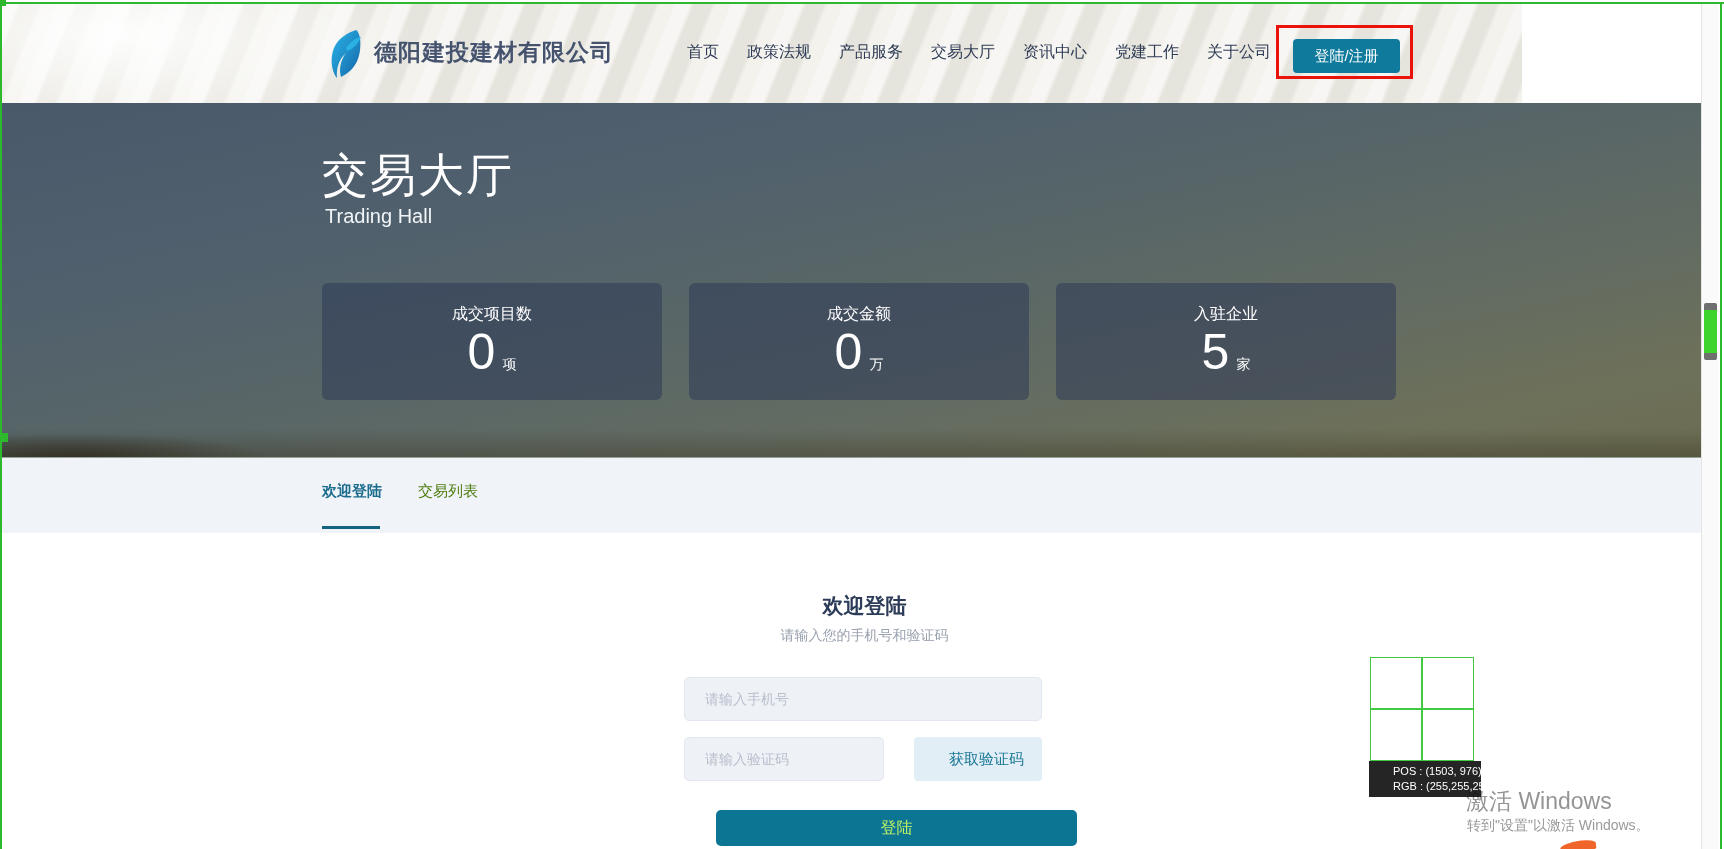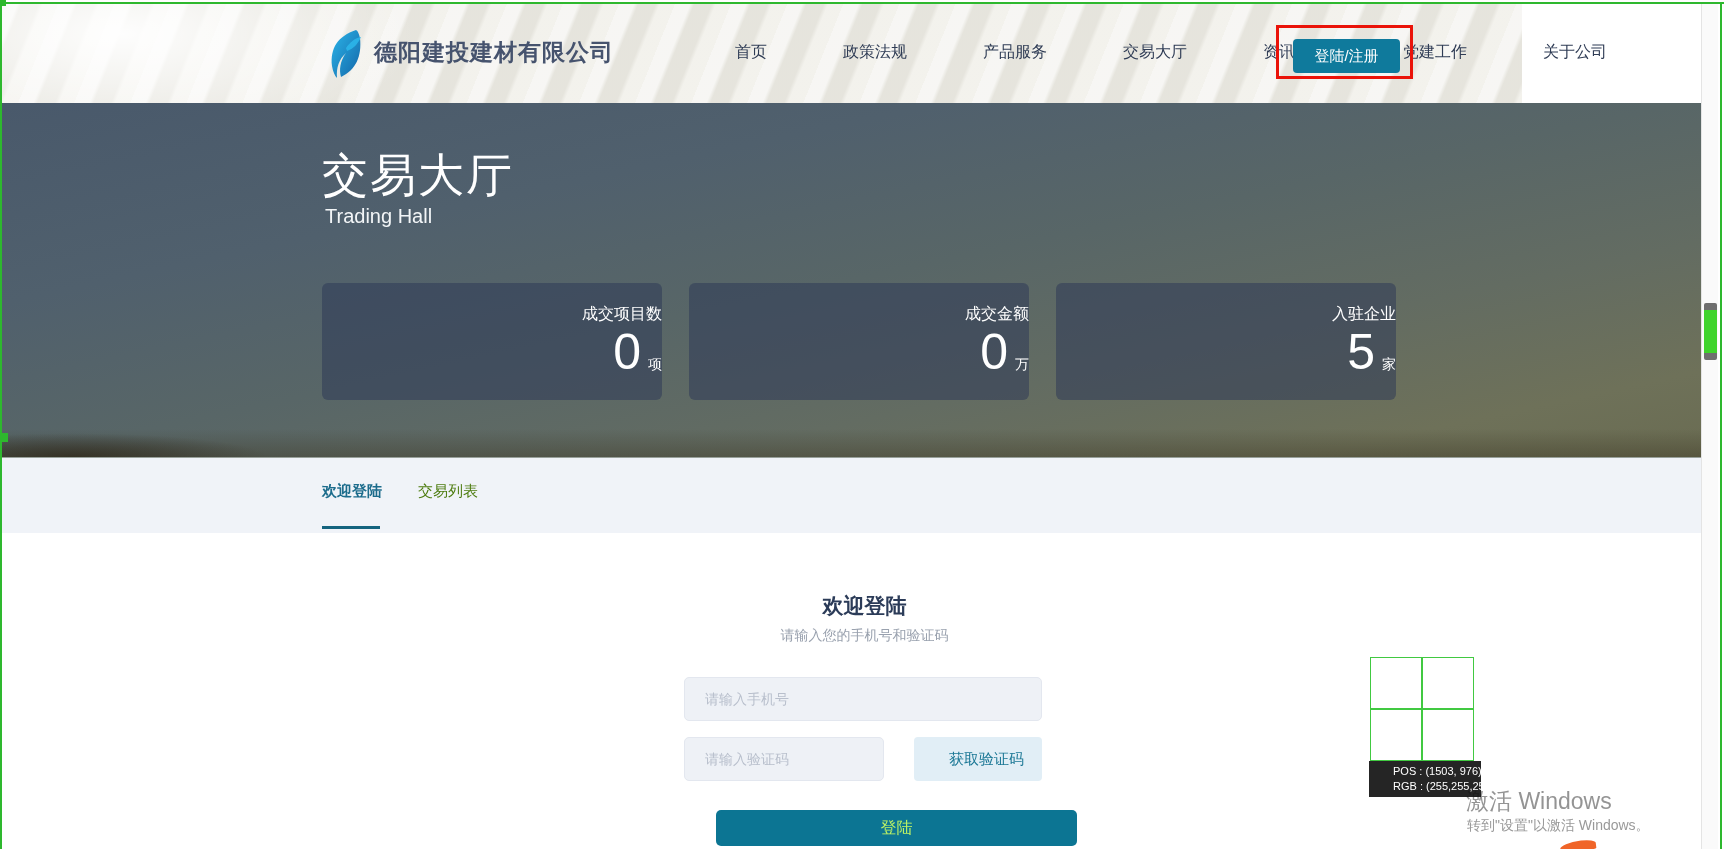--- a/index.html
+++ b/index.html
@@ -15,40 +15,40 @@
   .site-header { position:absolute; left:2px; top:4px; width:1520px; height:99px;
     background-color:#edece6;
     background-image:
       radial-gradient(420px 170px at 120px 30px, rgba(255,255,255,0.95), rgba(255,255,255,0) 70%),
       repeating-linear-gradient(112deg, rgba(255,255,255,0.55) 0 14px, rgba(221,219,210,0.45) 18px 34px, rgba(246,245,240,0.65) 38px 52px);
     z-index:5; }
   .brand-name { position:absolute; left:372px; top:33px; font-size:23px; color:#46536e;
     font-weight:600; letter-spacing:1px; }
   .main-nav { position:absolute; left:685px; top:38px; display:flex; gap:28px;
     font-size:16px; color:#2f3c55; }
-  .nav-item { cursor:pointer; white-space:nowrap;margin-left:48px; }
+  .nav-item { cursor:pointer; white-space:nowrap; }
   .login-btn { position:absolute; left:1291px; top:35px; width:107px; height:34px;
     background:#0f7a9c; color:#fff; border:none; border-radius:4px; font-size:15px; cursor:pointer;
     font-family:inherit; }
   .red-annotation { position:absolute; left:1276px; top:25px; width:137px; height:54px;
     border:3px solid #ea1309; z-index:55; }
 
   
   .hero { position:absolute; left:2px; top:103px; width:1699px; height:355px;
     background:
       linear-gradient(to top, rgba(58,52,34,0.40) 0, rgba(58,52,34,0) 28px),
       radial-gradient(280px 34px at 70px 100%, rgba(38,30,18,0.75), rgba(38,30,18,0) 70%),
       linear-gradient(168deg, #49596b 0%, #50606d 28%, #586667 50%, #636c62 70%, #6e7159 88%, #6a6c52 100%);
     border-bottom:1px solid #98a09a; }
   .hero-title { position:absolute; left:320px; top:42px; font-size:46px; font-weight:400;
     color:#ffffff; letter-spacing:2px; }
   .hero-sub { position:absolute; left:323px; top:102px; font-size:20px; color:#f2f5f7; }
   .stats-row { position:absolute; left:320px; top:180px; display:flex; gap:27px; }
   .stat-card { width:340px; height:117px; border-radius:6px; background:rgba(44,56,86,0.52);
-    display:flex; flex-direction:column; align-items:flex-end; }
+    display:flex; flex-direction:column; align-items:center; }
   .stat-label { margin-top:21px; font-size:16px; color:#ffffff; }
   .stat-valrow { margin-top:0px; display:inline-flex; align-items:baseline; color:#fff; }
   .stat-value { font-size:50px; font-weight:400; line-height:1.1; }
   .stat-unit { font-size:14px; margin-left:7px; }
 
   
   .tabstrip { position:absolute; left:2px; top:458px; width:1699px; height:75px; background:#f0f3f8; }
   .tabs { position:absolute; left:320px; top:24px; display:flex; gap:36px; font-size:15px; }
   .tab { cursor:pointer; }
   .tab.active { color:#1c6c8c; font-weight:600; }

